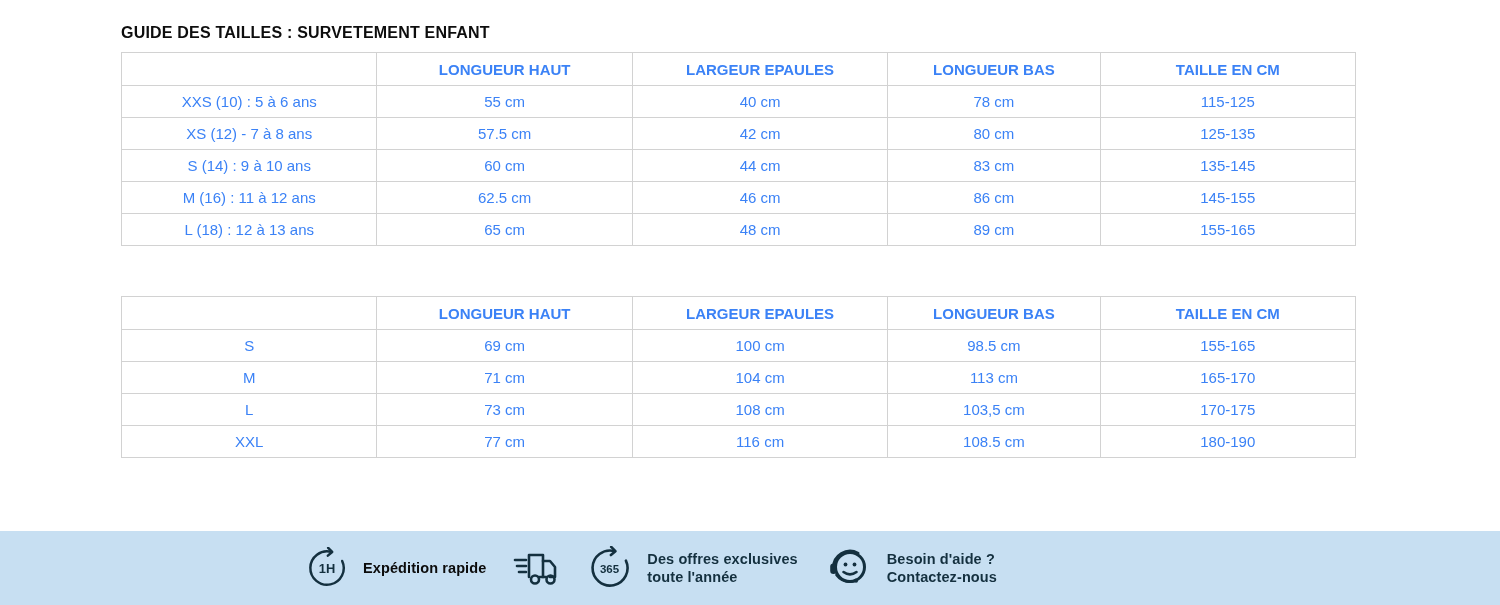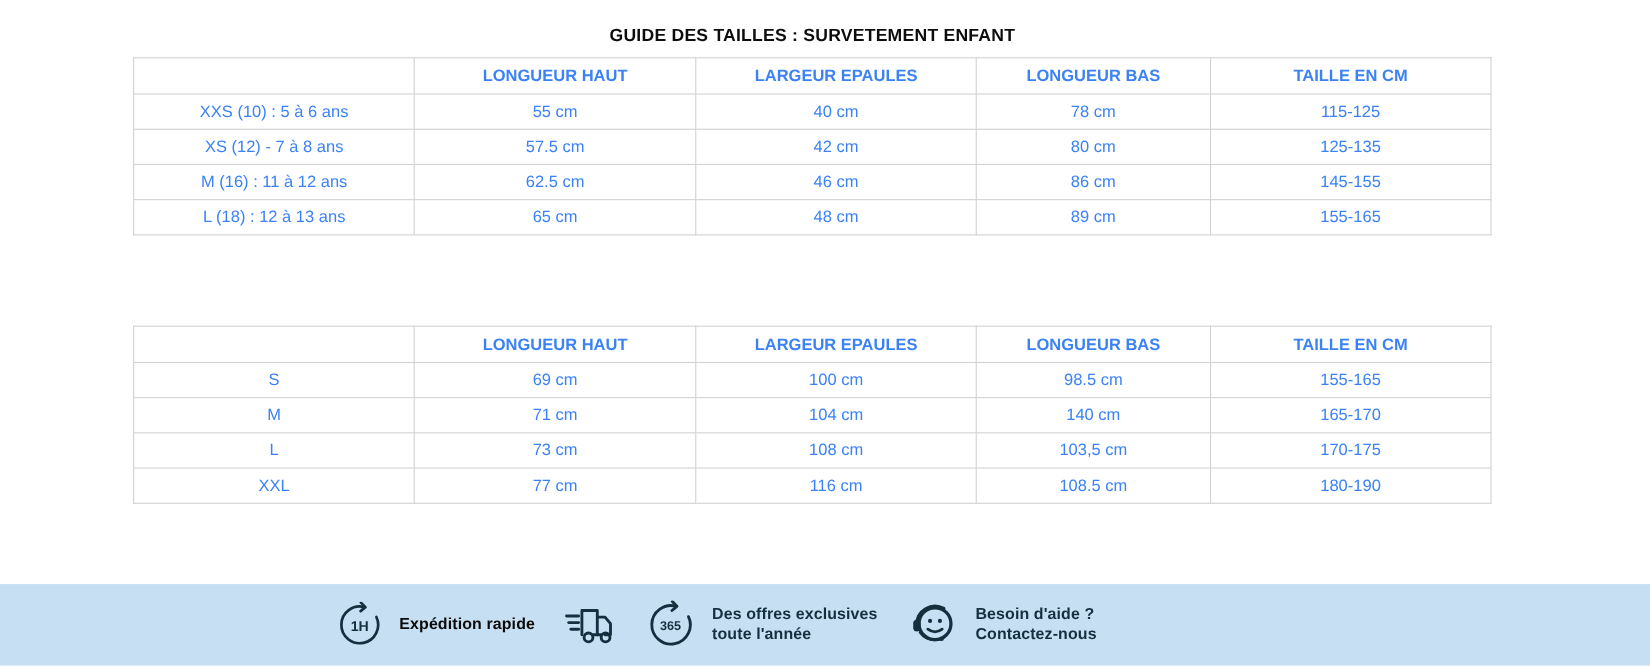--- a/index.html
+++ b/index.html
@@ -6,21 +6,21 @@
   body{
     width:1500px;height:605px;position:relative;overflow:hidden;
     background:#ffffff;
     font-family:"Liberation Sans", sans-serif;
     color:#000;
   }
   .table-block{position:absolute;left:121px;width:1235px;}
   .block-enfant{top:24px;}
   .block-homme{top:286px;}
   .guide-title{
-    margin:0;text-align:center;
+    margin:0;
     font-size:16px;font-weight:700;color:#0d0d0d;
     line-height:18px;letter-spacing:.2px;
   }
   table.size-table{
     width:100%;margin-top:10px;
     border-collapse:collapse;table-layout:fixed;
   }
   table.size-table th, table.size-table td{
     border:1px solid #d2d2d2;
     text-align:center;vertical-align:middle;
@@ -77,20 +77,27 @@
           <td>115-125</td>
         </tr>
         <tr>
           <td>XS (12) - 7 à 8 ans</td>
           <td>57.5 cm</td>
           <td>42 cm</td>
           <td>80 cm</td>
           <td>125-135</td>
         </tr>
         <tr>
+          <td>S (14) : 9 à 10 ans</td>
+          <td>60 cm</td>
+          <td>44 cm</td>
+          <td>83 cm</td>
+          <td>135-145</td>
+        </tr>
+        <tr>
           <td>M (16) : 11 à 12 ans</td>
           <td>62.5 cm</td>
           <td>46 cm</td>
           <td>86 cm</td>
           <td>145-155</td>
         </tr>
         <tr>
           <td>L (18) : 12 à 13 ans</td>
           <td>65 cm</td>
           <td>48 cm</td>
@@ -124,21 +131,21 @@
           <td>S</td>
           <td>69 cm</td>
           <td>100 cm</td>
           <td>98.5 cm</td>
           <td>155-165</td>
         </tr>
         <tr>
           <td>M</td>
           <td>71 cm</td>
           <td>104 cm</td>
-          <td>140 cm</td>
+          <td>113 cm</td>
           <td>165-170</td>
         </tr>
         <tr>
           <td>L</td>
           <td>73 cm</td>
           <td>108 cm</td>
           <td>103,5 cm</td>
           <td>170-175</td>
         </tr>
         <tr>

